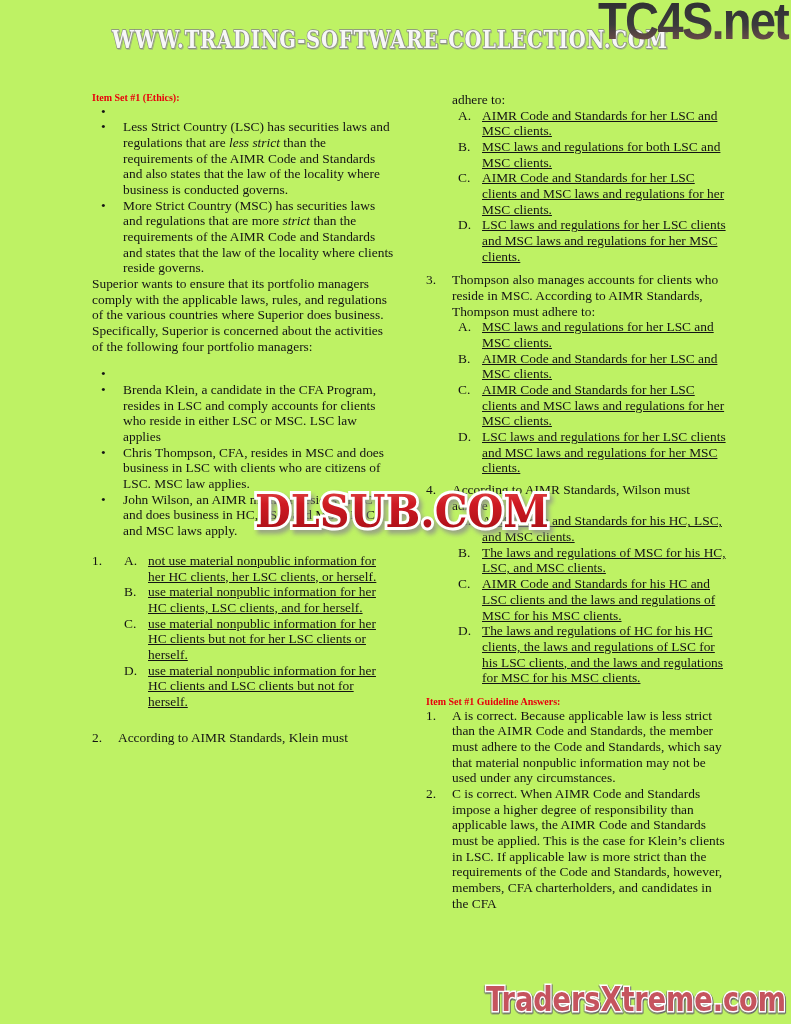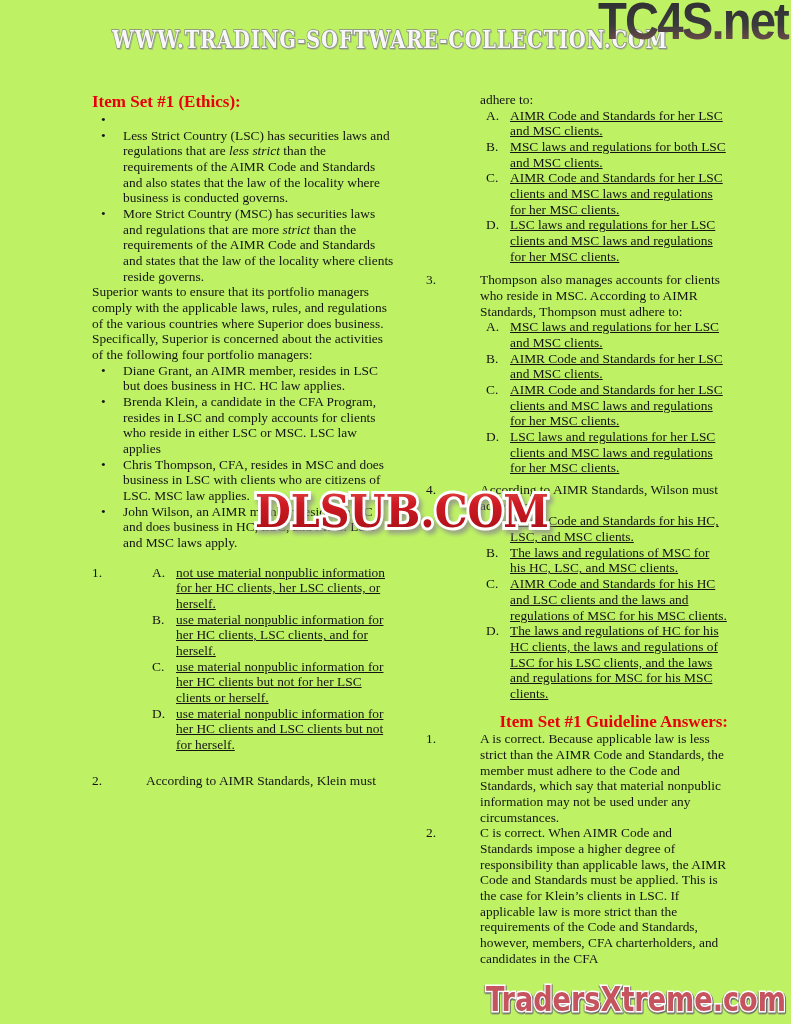--- a/index.html
+++ b/index.html
@@ -30,39 +30,39 @@
     font-family:"DejaVu Sans",sans-serif;font-weight:bold;font-size:34px;
     fill:var(--bottom-pink,#c5545e);stroke:#ffffff;stroke-width:3;paint-order:stroke;
     filter:drop-shadow(1.5px 1.5px 0 #6a6a6a) drop-shadow(-1px 1px 0 rgba(106,106,106,.6));
   }
   
   .content{
     position:absolute;left:92px;top:92px;display:flex;gap:32px;
     font-size:13.4px;line-height:1.17;
   }
   .col{width:302px;}
-  .heading{color:var(--accent-red,#e8000b);font-weight:bold;font-size:17px;margin:0;}
+  .heading{color:var(--accent-red,#e8000b);font-weight:bold;font-size:10px;margin:0;}
   p{margin:0;}
-  .middle{}
+  .middle{margin-bottom:12px;}
   ul{list-style:none;margin:0;padding:0;}
   .brow{display:flex;}
   .bmark{flex:0 0 22px;padding-left:9px;box-sizing:content-box;}
   .btext{flex:1;}
   .managers{margin-bottom:0;}
-  .qrow{display:flex;gap:28px;}
+  .qrow{display:flex;}
   .qnum{flex:0 0 26px;}
   .qbody{flex:1;}
   .opt{display:flex;margin-left:6px;}
   .optk{flex:0 0 24px;}
   .optt{flex:1;text-decoration:underline;}
   .q1{margin-top:14px;}
   .q2{margin-top:20px;}
   .qg8{margin-top:8px;}
   .qg6{margin-top:6px;}
-  .answers-h{margin-top:10px;text-align:right;}
+  .answers-h{margin-top:10px;}
 </style>
 </head>
 <body>
 
 <div class="page">
 
   <svg class="wm-top" viewBox="0 0 584 38">
     <text x="292" y="28" text-anchor="middle" textLength="556" lengthAdjust="spacingAndGlyphs">WWW.TRADING-SOFTWARE-COLLECTION.COM</text>
   </svg>
 
@@ -94,21 +94,20 @@
           <span class="bmark">•</span>
           <span class="btext"><span>More Strict Country (MSC) has securities laws and regulations that are more </span><i>strict</i><span> than the requirements of the AIMR Code and Standards and states that the law of the locality where clients reside governs.</span></span>
         </li>
       </ul>
 
       <p class="middle">Superior wants to ensure that its portfolio managers comply with the applicable laws, rules, and regulations of the various countries where Superior does business. Specifically, Superior is concerned about the activities of the following four portfolio managers:</p>
 
       <ul class="managers">
         <li class="brow">
           <span class="bmark">•</span>
-          <span class="btext">Diane Grant, an AIMR member, resides in LSC but does business in HC. HC law applies.</span>
         </li>
         <li class="brow">
           <span class="bmark">•</span>
           <span class="btext">Brenda Klein, a candidate in the CFA Program, resides in LSC and comply accounts for clients who reside in either LSC or MSC. LSC law applies</span>
         </li>
         <li class="brow">
           <span class="bmark">•</span>
           <span class="btext">Chris Thompson, CFA, resides in MSC and does business in LSC with clients who are citizens of LSC. MSC law applies.</span>
         </li>
         <li class="brow">

